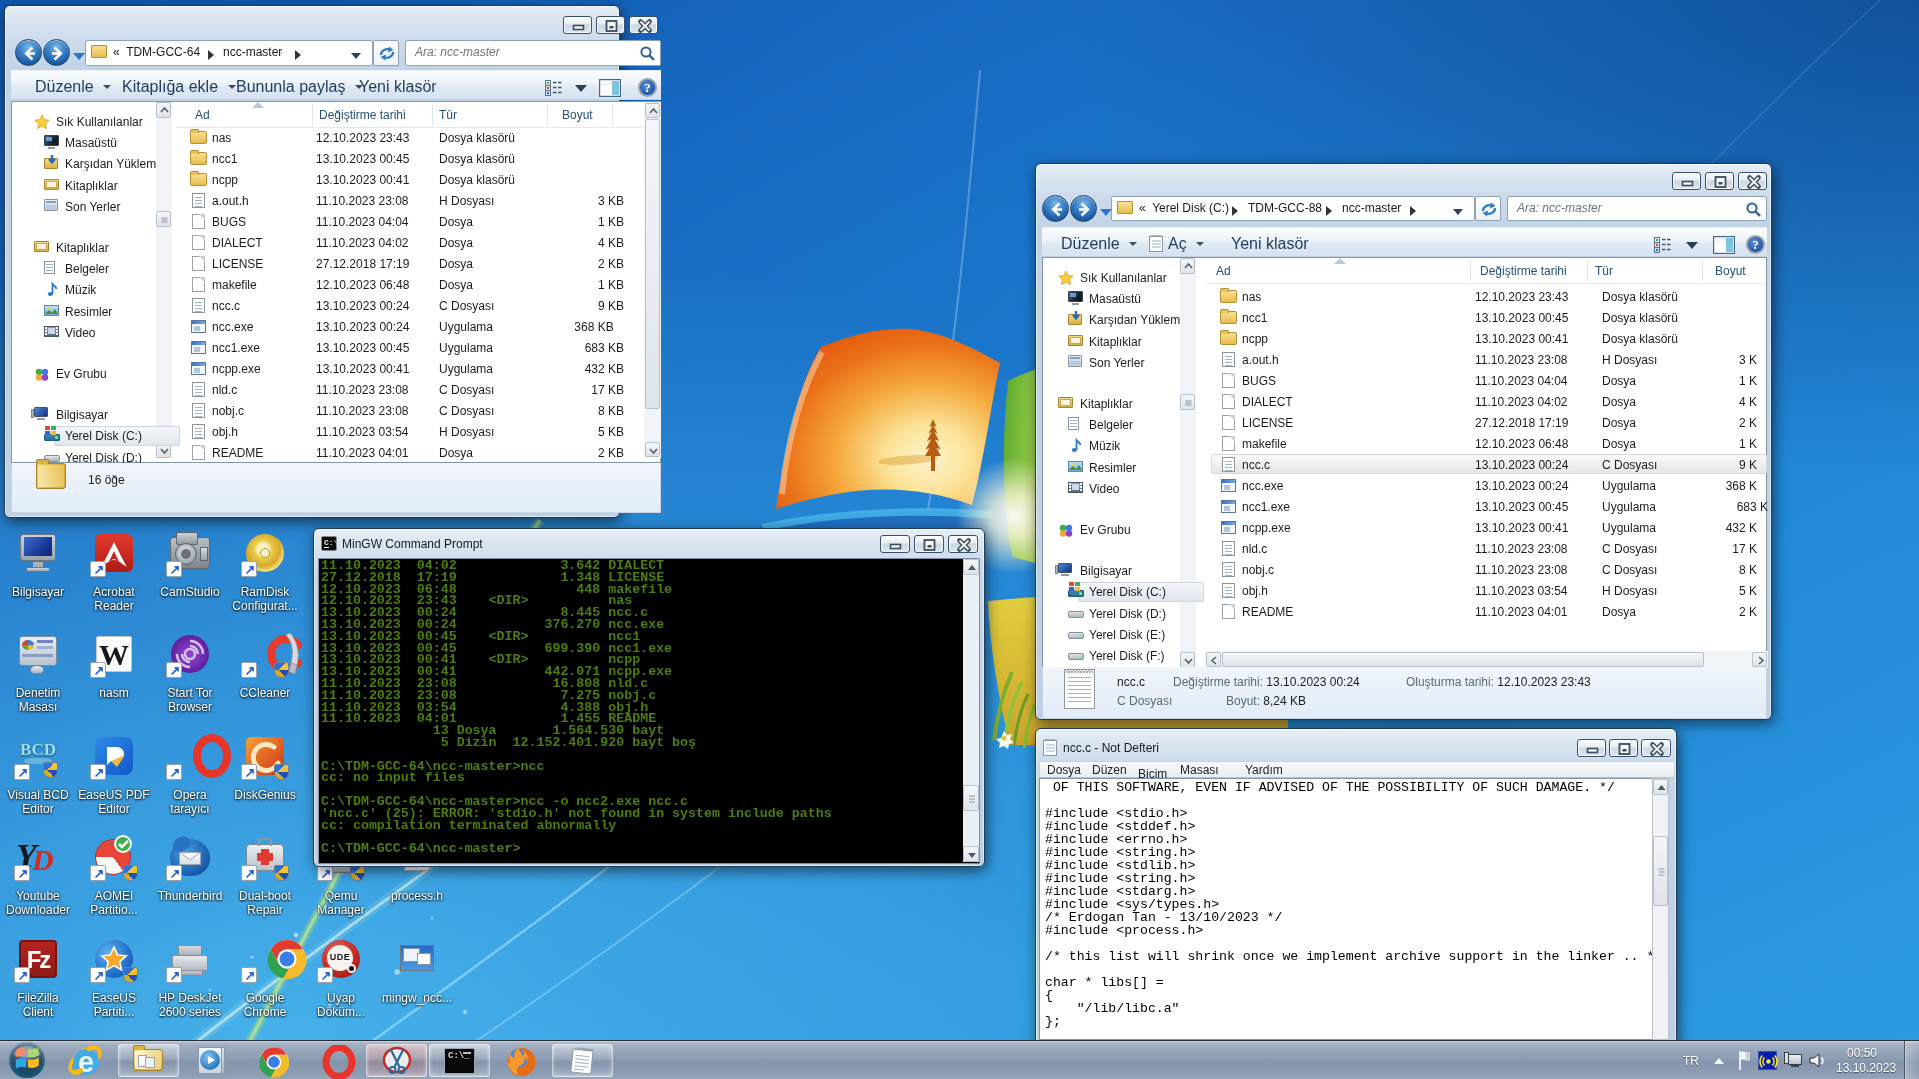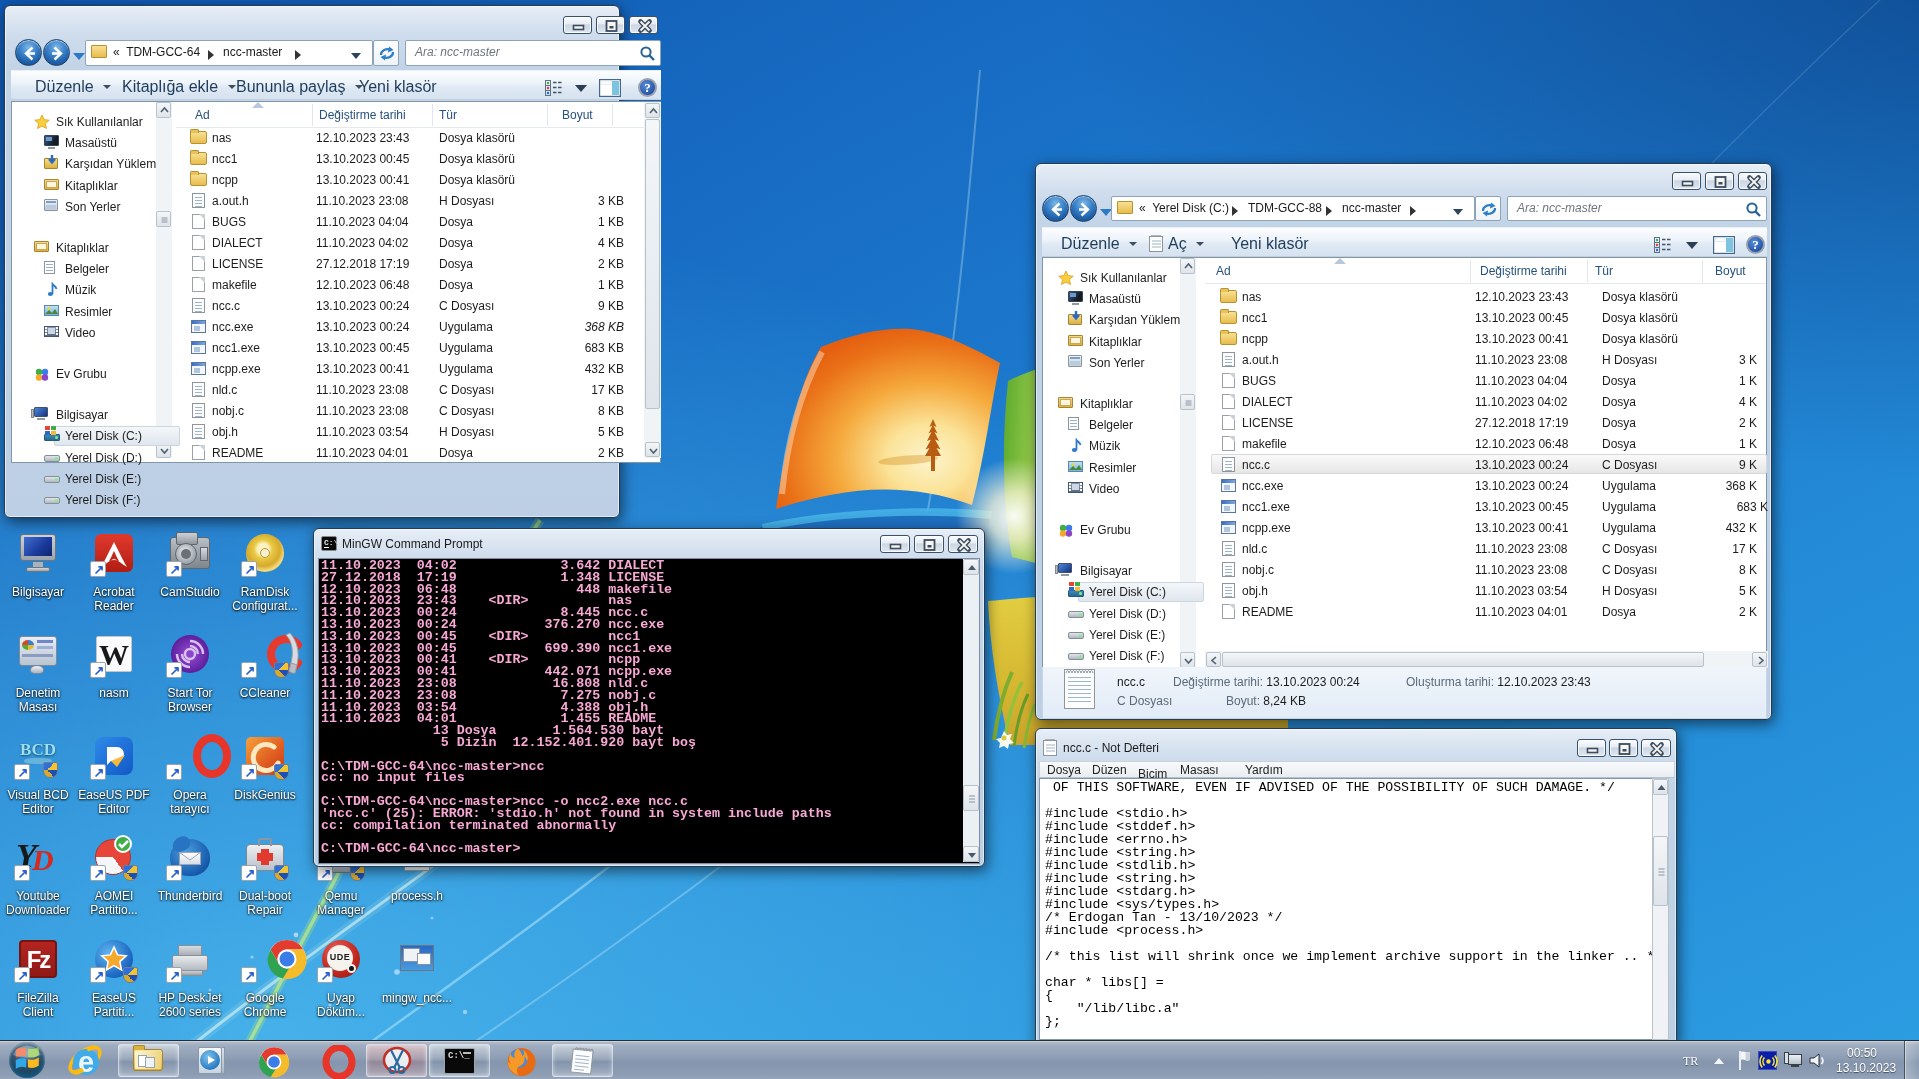--- a/index.html
+++ b/index.html
@@ -76,21 +76,21 @@
 .idoc i { position:absolute; left:2px; right:2px; height:1px; background:#9fb6c8; }
 .iplain { position:absolute; width:13px; height:15px; top:2px; background:#fff; border:1px solid #9aa1a8; }
 .iplain:before { content:""; position:absolute; right:-1px; top:-1px; border:3px solid #c8d0d8;
   border-left-color:transparent; border-bottom-color:transparent; }
 .iexe { position:absolute; width:15px; height:13px; top:3px; background:#f4f6f8; border:1px solid #5a769a; }
 .iexe:before { content:""; position:absolute; left:0; right:0; top:0; height:3px;
   background:linear-gradient(90deg,#3b6fc4,#7aa8e0); }
 .iexe:after { content:""; position:absolute; left:2px; top:5px; width:6px; height:5px; background:#aec6de; }
 
 .constext { position:absolute; font-family:"Liberation Mono", monospace; font-weight:bold;
-  font-size:13.3px; line-height:11.8px; color:#f9a8d4; white-space:pre; }
+  font-size:13.3px; line-height:11.8px; color:#4d7c0f; white-space:pre; }
 
 .nptext { position:absolute; font-family:"Liberation Mono", monospace; font-size:13.2px;
   line-height:13px; color:#000; white-space:pre; }
 
 #taskbar { position:absolute; left:0; top:1040px; width:1919px; height:39px;
   background:linear-gradient(#b4bfcd,#9fadc0 12%, #8d9db3 45%, #8495ad 55%, #8d9db4 90%, #97a6ba);
   border-top:1px solid #272c33; box-shadow:inset 0 1px 0 #c8d1dd; }
 .tbtn { position:absolute; top:3px; width:58px; height:33px; border-radius:3px;
   border:1px solid rgba(250,252,255,.55); background:linear-gradient(rgba(255,255,255,.42),rgba(255,255,255,.12) 45%, rgba(120,140,160,.12) 55%, rgba(255,255,255,.22));
   box-shadow:inset 0 0 4px rgba(255,255,255,.45); }
@@ -600,21 +600,21 @@
           <span style="left:36px;">ncc.c</span>
           <span style="left:140px;color:#1c1c1c;">13.10.2023 00:24</span>
           <span style="left:263px;">C Dosyası</span>
           <span style="left:388px;width:60px;text-align:right;display:inline-block;">9 KB</span>
         </div>
 <div class="frow" style="left:0;top:189px;width:468px;">
           <i class="iexe" style="left:15px;"></i>
           <span style="left:36px;">ncc.exe</span>
           <span style="left:140px;color:#1c1c1c;">13.10.2023 00:24</span>
           <span style="left:263px;">Uygulama</span>
-          <span style="left:388px;width:60px;text-align:right;display:inline-block;font-style:italic;">368 KB</span>
+          <span style="left:388px;width:60px;text-align:center;display:inline-block;">368 KB</span>
         </div>
 <div class="frow" style="left:0;top:210px;width:468px;">
           <i class="iexe" style="left:15px;"></i>
           <span style="left:36px;">ncc1.exe</span>
           <span style="left:140px;color:#1c1c1c;">13.10.2023 00:45</span>
           <span style="left:263px;">Uygulama</span>
           <span style="left:388px;width:60px;text-align:right;display:inline-block;">683 KB</span>
         </div>
 <div class="frow" style="left:0;top:231px;width:468px;">
           <i class="iexe" style="left:15px;"></i>
@@ -746,20 +746,28 @@
 <div class="sbtxt" style="left:53px;top:348.5999999999999px;">Yerel Disk (D:)</div>
 <i style="position:absolute;left:32px;top:368.7999999999999px;width:16px;height:7px;margin-top:5px;background:linear-gradient(#e2e6ea,#b0b8c0);border:1px solid #848e98;border-radius:2px;"></i>
         <i style="position:absolute;left:43px;top:375.7999999999999px;width:3px;height:3px;background:#7ef086;border-radius:50%;"></i>
 <div class="sbtxt" style="left:53px;top:369.7999999999999px;">Yerel Disk (E:)</div>
 <i style="position:absolute;left:32px;top:389.9999999999999px;width:16px;height:7px;margin-top:5px;background:linear-gradient(#e2e6ea,#b0b8c0);border:1px solid #848e98;border-radius:2px;"></i>
         <i style="position:absolute;left:43px;top:396.9999999999999px;width:3px;height:3px;background:#7ef086;border-radius:50%;"></i>
 <div class="sbtxt" style="left:53px;top:390.9999999999999px;">Yerel Disk (F:)</div>
 </div>
   </div>
 
+  <div class="abs" style="left:6px;top:457px;width:650px;height:50px;background:linear-gradient(#f0f5fb,#e2ecf7);border:1px solid #c8d5e4;border-top:none;">
+    <div class="abs" style="left:22px;top:-8px;width:34px;height:40px;">
+      <div class="abs" style="left:2px;top:8px;width:30px;height:26px;background:linear-gradient(100deg,#ecc95f,#d9a832);border:1px solid #a8842c;border-radius:2px 3px 3px 2px;"></div>
+      <div class="abs" style="left:2px;top:4px;width:13px;height:5px;background:#dcb23e;border:1px solid #a8842c;border-bottom:none;border-radius:2px 2px 0 0;"></div>
+      <div class="abs" style="left:4px;top:10px;width:26px;height:22px;background:linear-gradient(80deg,#f7e7a8,#e8c358);border-radius:1px;"></div>
+    </div>
+    <div class="abs" style="left:76px;top:10px;font-size:12px;color:#1c1c1c;">16 öğe</div>
+  </div>
 </div>
 <div id="win2" class="win" style="left:1035px;top:163px;width:737px;height:557px;">
   <div class="cb" style="left:636px;top:8px;width:29px;">
       <svg width="29" height="18">
         <rect x="9.5" y="8.5" width="10" height="4" fill="#f6f6f0" stroke="#3d4c60" stroke-width="1.6"></rect>
       </svg>
     </div>
   <div class="cb" style="left:669px;top:8px;width:29px;">
       <svg width="29" height="18">
         <rect x="9.5" y="4" width="10" height="10" fill="#f6f6f0" stroke="#3d4c60" stroke-width="1.8"></rect>
@@ -1312,21 +1320,21 @@
         <g transform="rotate(6 14 15)">
           <rect x="4" y="4" width="20" height="23" fill="#fdfdfd" stroke="#8e959c"></rect>
           <path d="M6,4 q1.5,-3.5 3,0 q1.5,-3.5 3,0 q1.5,-3.5 3,0 q1.5,-3.5 3,0 q1.5,-3.5 3,0 q1.5,-3.5 3,0" fill="none" stroke="#8e959c"></path>
           <g stroke="#9fb6c8">
             <path d="M7,10 h14 M7,13.5 h14 M7,17 h14 M7,20.5 h14 M7,24 h10"></path>
           </g>
         </g>
       </svg>
   </div>
 
-  <div class="traytxt" style="left:1683px;top:13px;font-family:Liberation Serif, serif;">TR</div>
+  <div class="traytxt" style="left:1683px;top:13px;">TR</div>
   <svg class="abs" style="left:1712px;top:16px" width="14" height="9">
       <path d="M7,1 L12,7 L2,7 Z" fill="#f4f7fa"></path>
     </svg>
   <svg class="abs" style="left:1737px;top:9px" width="16" height="21">
     <path d="M3,1 L3,20" stroke="#e8ecf0" stroke-width="2"></path>
     <path d="M4,2 C7,0.5 9,3.5 13,2 L13,10 C9,11.5 7,8.5 4,10 Z" fill="#f4f7fa"></path>
     <path d="M8.5,2.6 C10,3.4 11.5,3 13,2 L13,10 C11.5,11 10,11.4 8.5,10.6 Z" fill="#c8d2da"></path>
   </svg>
   <div class="abs" style="left:1758px;top:10px;width:19px;height:19px;background:#0a1ea8;border:1px solid #3a4ec0;">
     <svg width="19" height="19">

